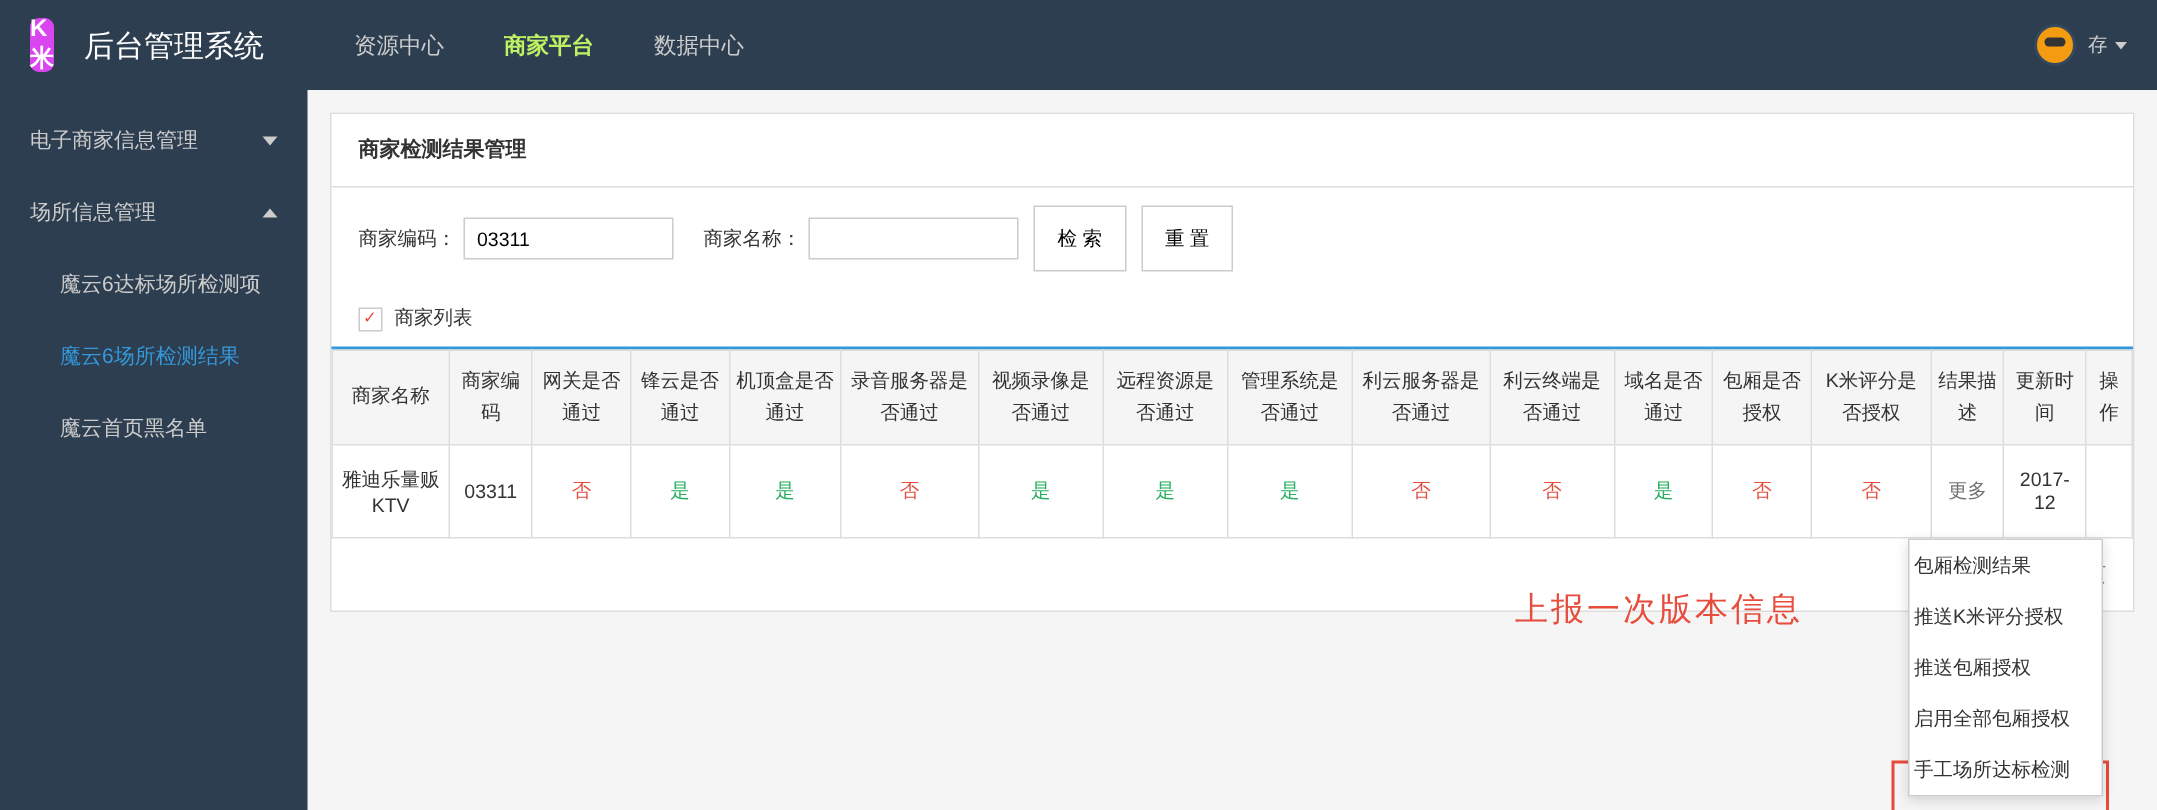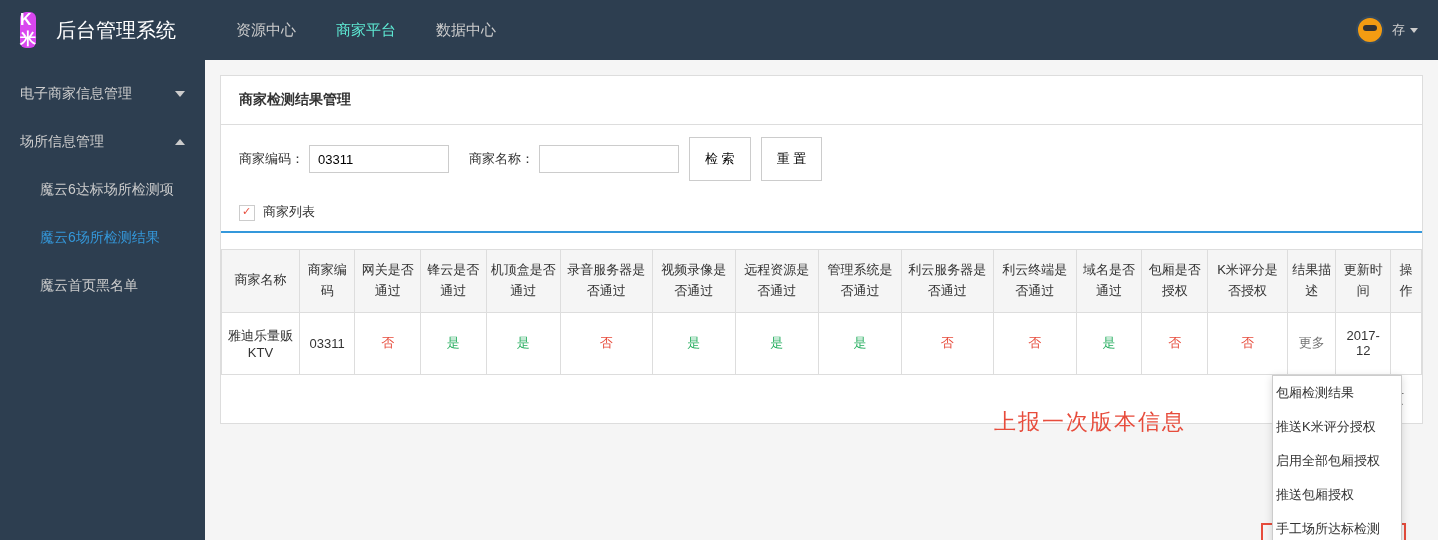--- a/index.html
+++ b/index.html
@@ -2,21 +2,21 @@
 <html><head>
   <meta charset="utf-8">
   <style>
     * { margin: 0; padding: 0; box-sizing: border-box; }
     body { font-family: "Microsoft YaHei", Arial, sans-serif; font-size: 13px; background: #f5f5f5; color: #333; }
     
     .header { background: #2d3e50; height: 60px; display: flex; align-items: center; padding: 0 20px; position: relative; }
     .logo { width: 16px; height: 36px; background: #d946ef; border-radius: 6px; display: flex; align-items: center; justify-content: center; color: #fff; font-weight: bold; font-size: 16px; margin-right: 20px; }
     .app-title { color: #fff; font-size: 20px; margin-right: 40px; }
     .nav-item { color: #ccc; padding: 0 20px; cursor: pointer; font-size: 15px; }
-    .nav-item.active { color: #5eead4; }
+    .nav-item.active { color: #bef264; font-weight: bold; }
     .header-right { position: absolute; right: 20px; display: flex; align-items: center; }
     .avatar { width: 28px; height: 28px; background: #f39c12; border-radius: 50%; margin-right: 8px; border: 2px solid #34495e; position: relative; }
     .avatar::before { content: ""; position: absolute; top: 7px; left: 5px; width: 14px; height: 6px; background: #333; border-radius: 3px; }
     .user-menu { color: #ccc; cursor: pointer; display: flex; align-items: center; }
     .caret-down { width: 0; height: 0; border-left: 4px solid transparent; border-right: 4px solid transparent; border-top: 5px solid #ccc; margin-left: 5px; }
     
     .container { display: flex; min-height: calc(100vh - 60px); }
     
     .sidebar { width: 205px; background: #2d3e50; color: #ccc; padding-top: 10px; }
     .sidebar-group { padding: 15px 20px; cursor: pointer; display: flex; justify-content: space-between; align-items: center; font-size: 14px; }
@@ -32,32 +32,32 @@
     .filter-bar { padding: 12px 18px; display: flex; align-items: center; }
     .filter-label { margin-right: 5px; }
     .filter-input { border: 1px solid #ccc; padding: 5px 8px; font-size: 13px; width: 140px; height: 28px; }
     .btn { border: 1px solid #ccc; background: #fff; padding: 5px 15px; cursor: pointer; font-size: 13px; font-family: inherit; height: 44px; margin-left: 10px; }
     
     .list-header { padding: 10px 18px; display: flex; align-items: flex-end; border-bottom: 2px solid #3498db; }
     .list-icon { width: 16px; height: 16px; border: 1px solid #ccc; background: #fff; margin-right: 8px; position: relative; }
     .list-icon::before { content: "✓"; color: #e74c3c; font-size: 11px; position: absolute; left: 2px; top: -1px; }
     
     .table-wrapper { position: relative; overflow: visible; }
-    table { width: 100%; border-collapse: collapse; margin-top: 16px; }
+    table { width: 100%; border-collapse: collapse; }
     th { background: #f5f5f5; padding: 10px 4px; font-weight: normal; font-size: 13px; border: 1px solid #ddd; text-align: center; line-height: 1.6; vertical-align: middle; }
     td { padding: 14px 4px; border: 1px solid #ddd; text-align: center; font-size: 13px; }
     .val-yes { color: #27ae60; }
     .val-no { color: #e74c3c; }
     .link { color: #737373; cursor: pointer; }
     
     .dropdown-menu { position: absolute; right: 20px; top: 126px; background: #fff; border: 1px solid #ccc; box-shadow: 0 2px 8px rgba(0,0,0,0.15); z-index: 100; min-width: 130px; }
     .dropdown-item { padding: 8px 3px; cursor: pointer; font-size: 13px; white-space: nowrap; }
     
     .annotation-box { position: absolute; border: 2px solid #e74c3c; pointer-events: none; right: 16px; top: 274px; width: 145px; height: 42px; }
-    .annotation-text { position: absolute; color: #e74c3c; font-size: 22px; right: 236px; top: 158px; font-family: "SimSun", serif; letter-spacing: 2px; }
+    .annotation-text { position: absolute; color: #e74c3c; font-size: 22px; right: 220px; top: 158px; font-family: "SimSun", serif; letter-spacing: 2px; }
     
     .pagination { padding: 15px 18px; text-align: right; color: #666; font-size: 13px; }
   </style>
 </head>
 <body>
 
 <div class="header">
   <div class="logo">K米</div>
   <div class="app-title">后台管理系统</div>
   <div id="nav-items"><span class="nav-item">资源中心</span><span class="nav-item active">商家平台</span><span class="nav-item">数据中心</span></div>
@@ -145,22 +145,22 @@
                 <td class="link">更多</td>
                 <td>2017-12</td>
                 <td></td>
               </tr>
             </tbody>
         </table>
 
         <div class="dropdown-menu" id="dropdown">
             <div class="dropdown-item">包厢检测结果</div>
             <div class="dropdown-item">推送K米评分授权</div>
+            <div class="dropdown-item">推送包厢授权</div>
             <div class="dropdown-item">启用全部包厢授权</div>
-            <div class="dropdown-item">推送包厢授权</div>
             <div class="dropdown-item">手工场所达标检测</div>
           </div>
 
         <div class="annotation-text">上报一次版本信息</div>
         <div class="annotation-box"></div>
 
         <div class="pagination">/1 页</div>
       </div>
     </div>
   </div>

